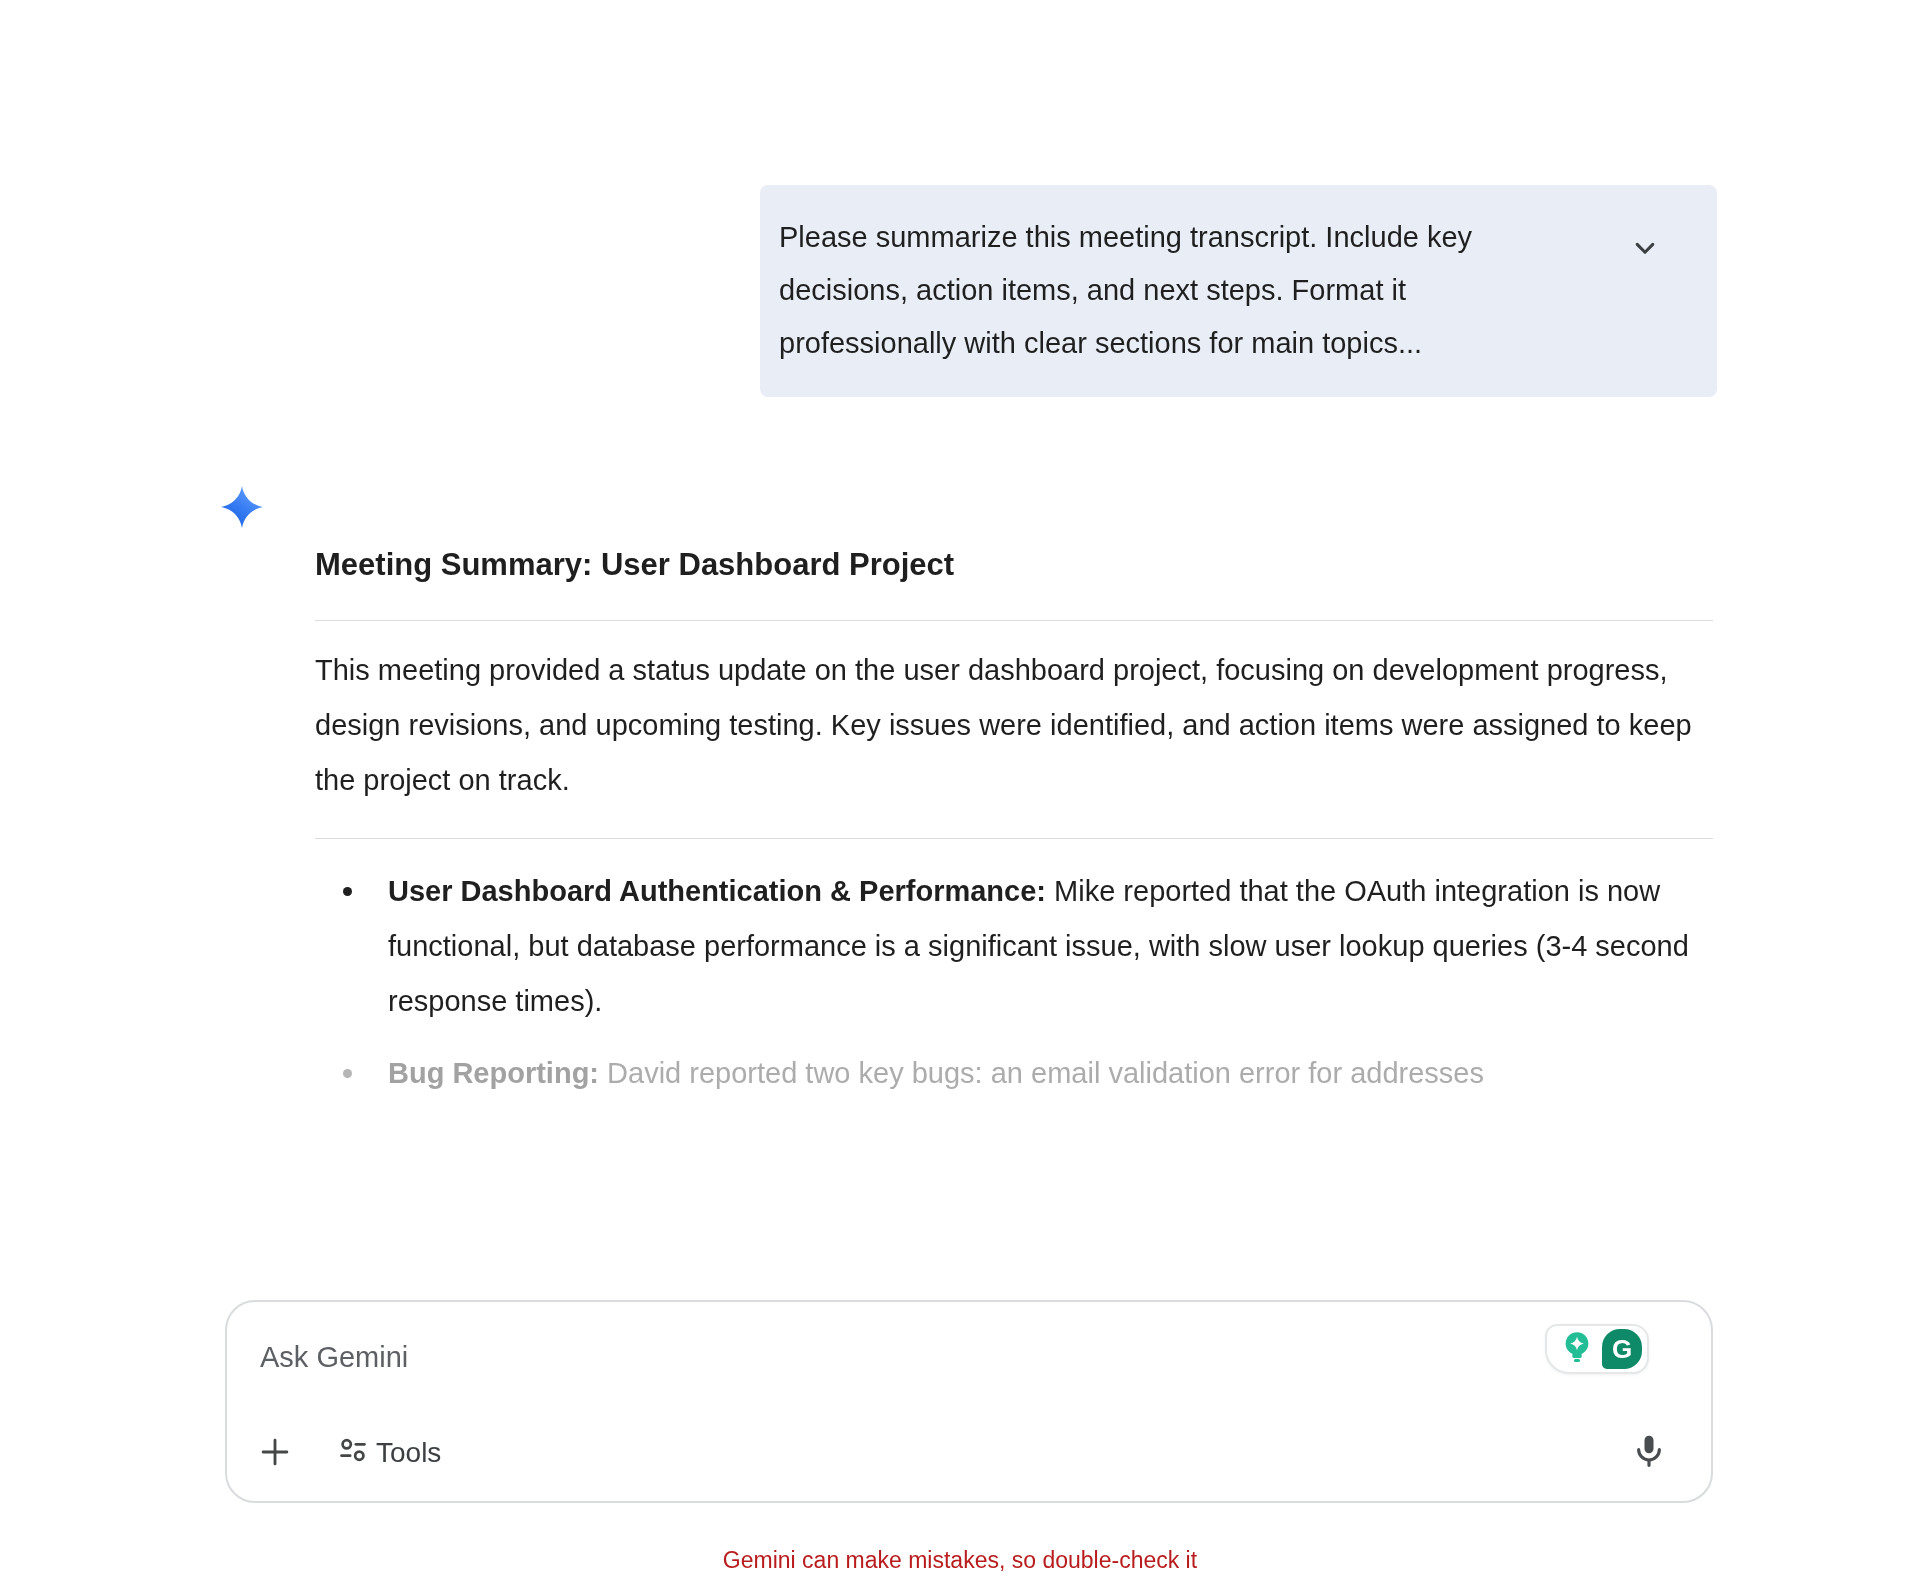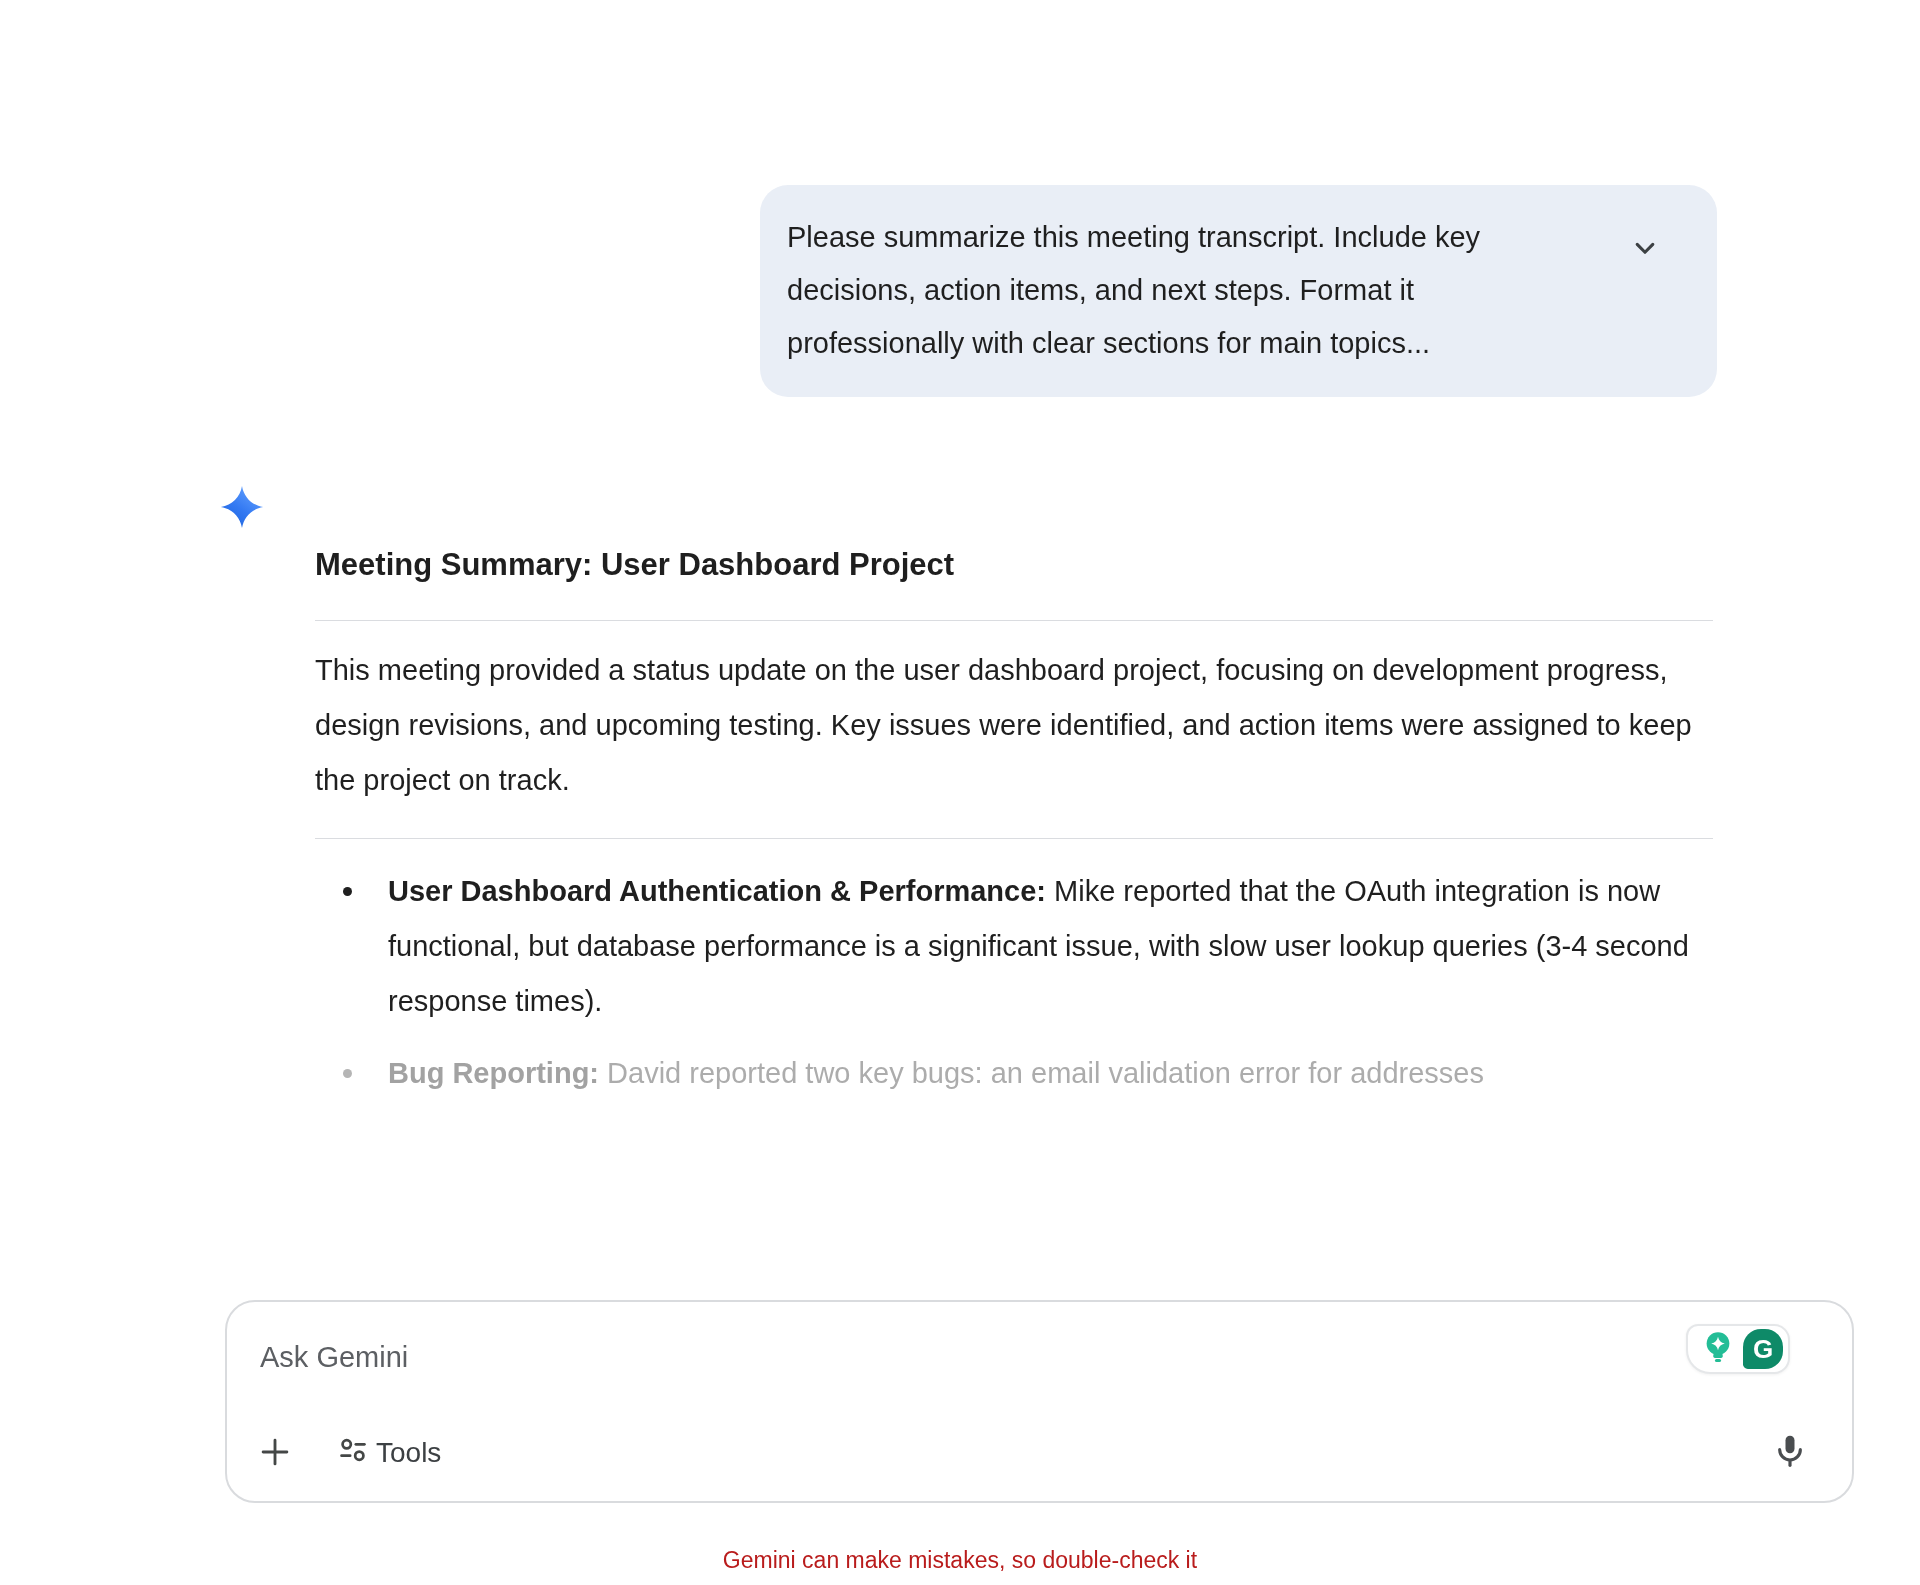--- a/index.html
+++ b/index.html
@@ -11,22 +11,22 @@
     color:#1F1F1F;
     overflow:hidden;
   }
 
   
   .user-turn {
     position:absolute;
     left:760px; top:185px;
     width:957px;
     background:#E9EEF6;
-    border-radius:28px;
-    padding:26px 150px 27px 27px;
+    border-radius:8px;
+    padding:26px 150px 27px 19px;
     font-size:29px;
     line-height:53px;
     color:#1F1F1F;
   }
   .expand-btn {
     position:absolute;
     top:44px; right:52px;
     width:40px; height:40px;
     border:none; background:transparent;
     cursor:pointer;
@@ -78,21 +78,21 @@
   }
   .bullets .lead { font-weight:bold; }
   .bullets li.faded { color:#ACACAC; }
   .bullets li.faded .lead { color:#A2A2A2; }
   .bullets li.faded::before { background:#B5B5B5; }
 
   
   .composer {
     position:absolute;
     left:225px; top:1300px;
-    width:1629px; height:203px;
+    width:1488px; height:203px;
     background:#ffffff;
     border:2px solid #D9DBDE;
     border-radius:30px;
     z-index:5;
   }
   .composer-input {
     position:absolute;
     left:33px; top:26px;
     width:1100px; height:58px;
     border:none; outline:none;

